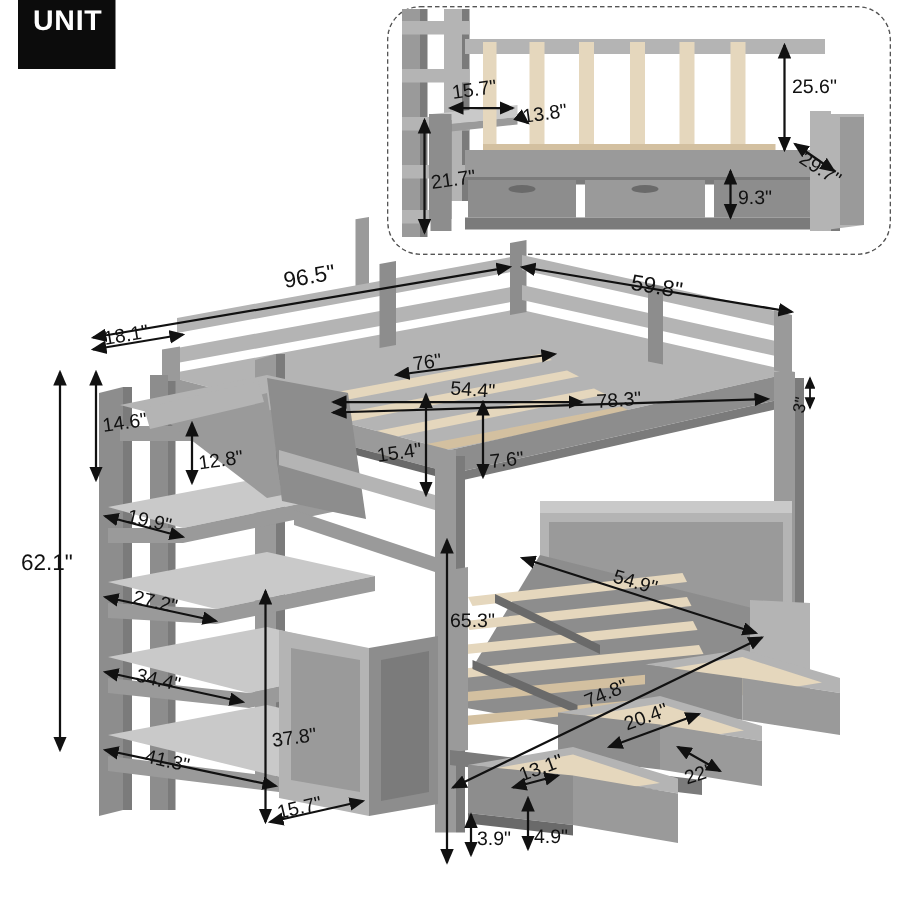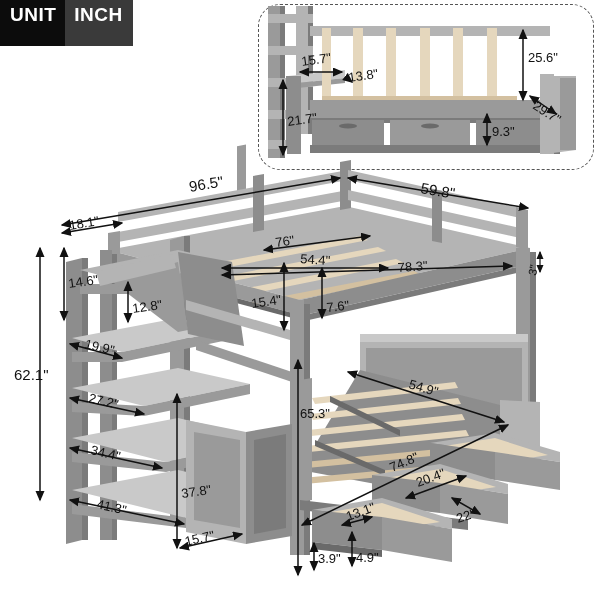--- a/index.html
+++ b/index.html
@@ -2,21 +2,21 @@
 <html><head>
 <meta charset="utf-8">
 <style>
   html,body{margin:0;padding:0;}
   body{
     width:600px;height:600px;background:#ffffff;overflow:hidden;
     font-family:"Liberation Sans", sans-serif;position:relative;
   }
   #stage{position:absolute;inset:0;width:600px;height:600px;}
   
-  .unit-badge{position:absolute;left:0;top:0;display:flex;height:46px;z-index:40;}
+  .unit-badge{position:absolute;left:0;top:0;display:flex;height:46px;z-index:40;padding-left:12px;}
   .unit-badge .b1{background:#0c0c0c;color:#fff;font-weight:bold;font-size:19px;
      letter-spacing:.5px;padding:3px 9px 3px 10px;line-height:24px;}
   .unit-badge .b2{background:#3a3a3a;color:#fff;font-weight:bold;font-size:19px;
      letter-spacing:.5px;padding:3px 10px 3px 9px;line-height:24px;}
   
   .inset{position:absolute;left:258px;top:4px;width:336px;height:166px;
      border:1.5px dashed #555;border-radius:22px;box-sizing:border-box;background:#fff;}
   
   svg{position:absolute;left:0;top:0;}
   .dimtxt{font-family:"Liberation Sans",sans-serif;fill:#111;font-size:13px;}
@@ -34,21 +34,20 @@
   .wood{fill:#e5d7bd;}
   .wood-d{fill:#d3c0a0;}
 </style>
 </head>
 <body>
 
 <div id="stage">
 
   <div class="unit-badge">
     <div class="b1">UNIT</div>
-    <div class="b2">INCH</div>
   </div>
 
   <div class="inset"></div>
 
   <svg width="600" height="600" viewBox="0 0 600 600">
     <defs>
       <marker id="ah" markerWidth="7" markerHeight="7" refX="6" refY="3" orient="auto">
         <path d="M0,0 L7,3 L0,6 z" fill="#111"></path>
       </marker>
       <marker id="ahs" markerWidth="7" markerHeight="7" refX="1" refY="3" orient="auto">

